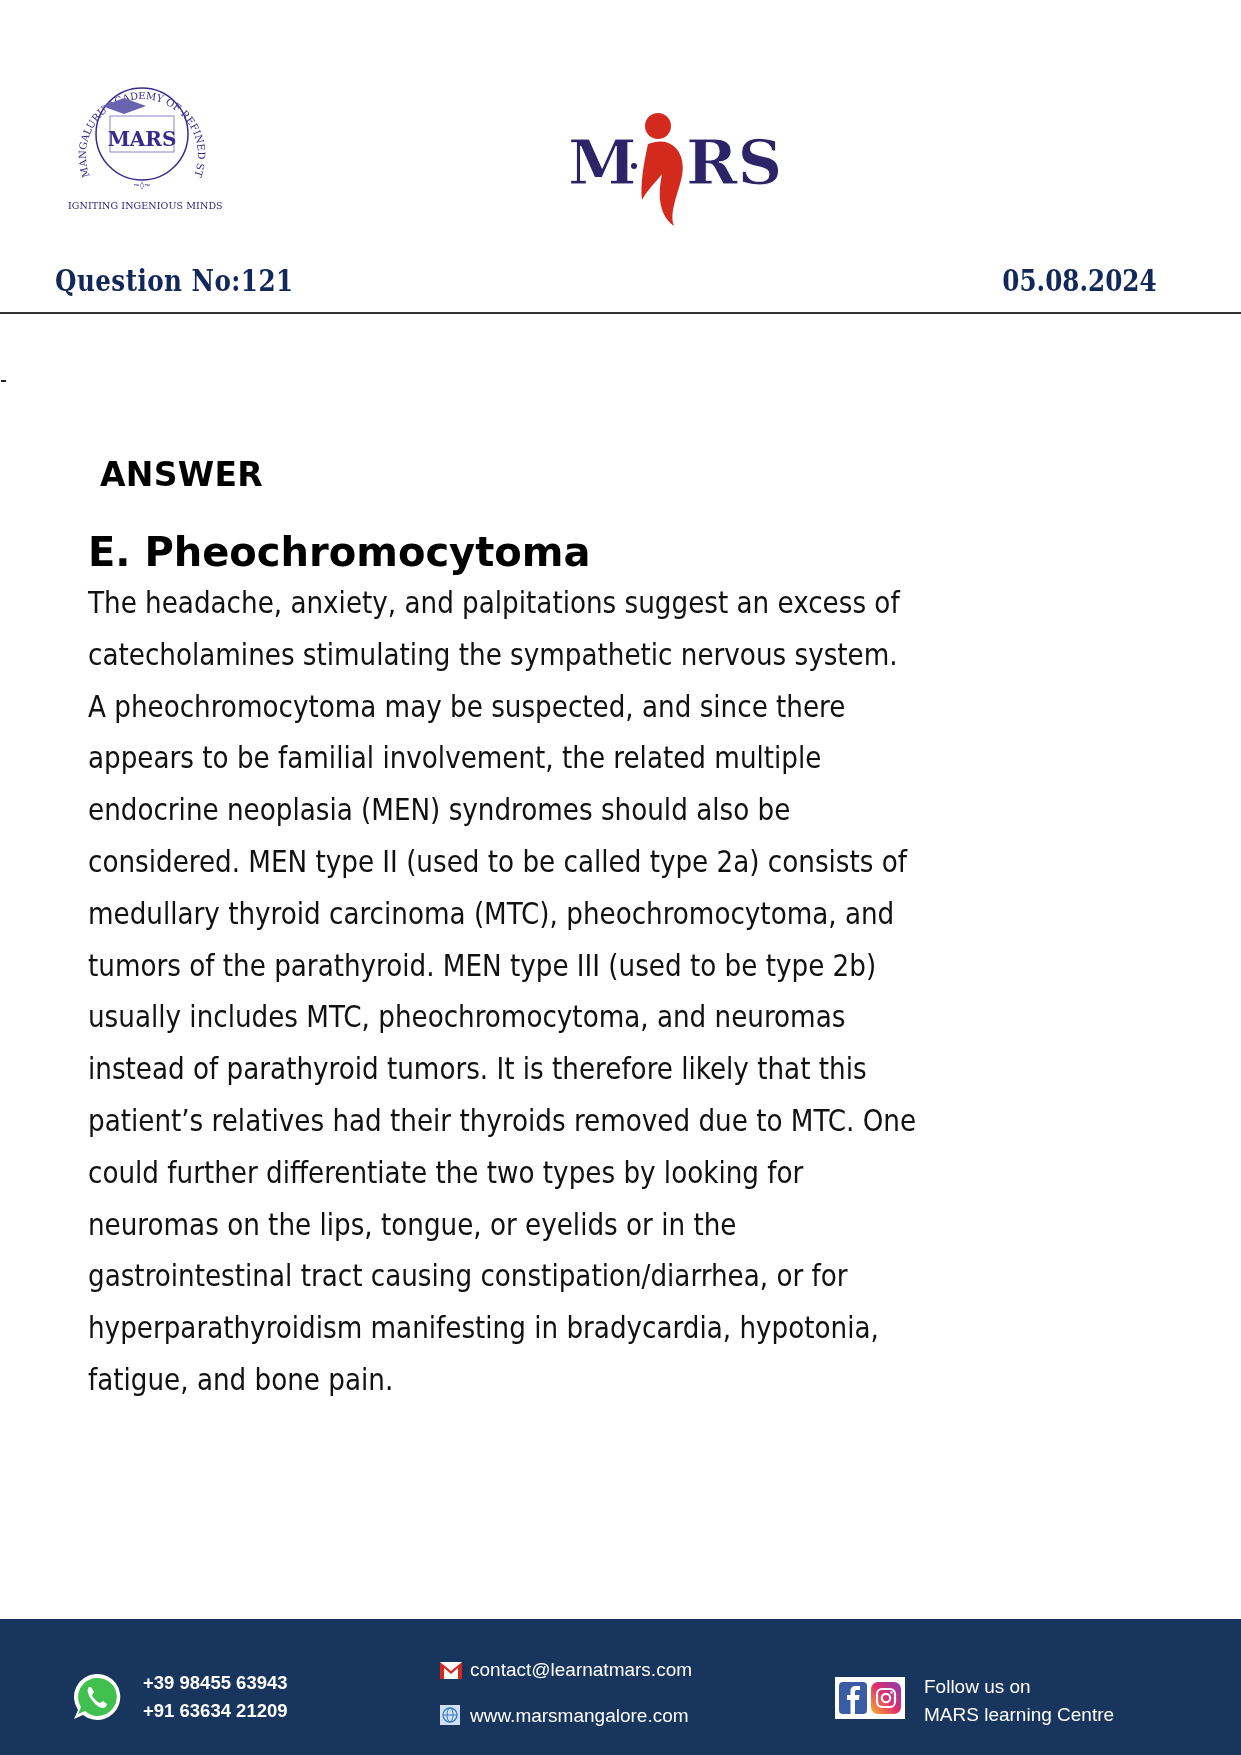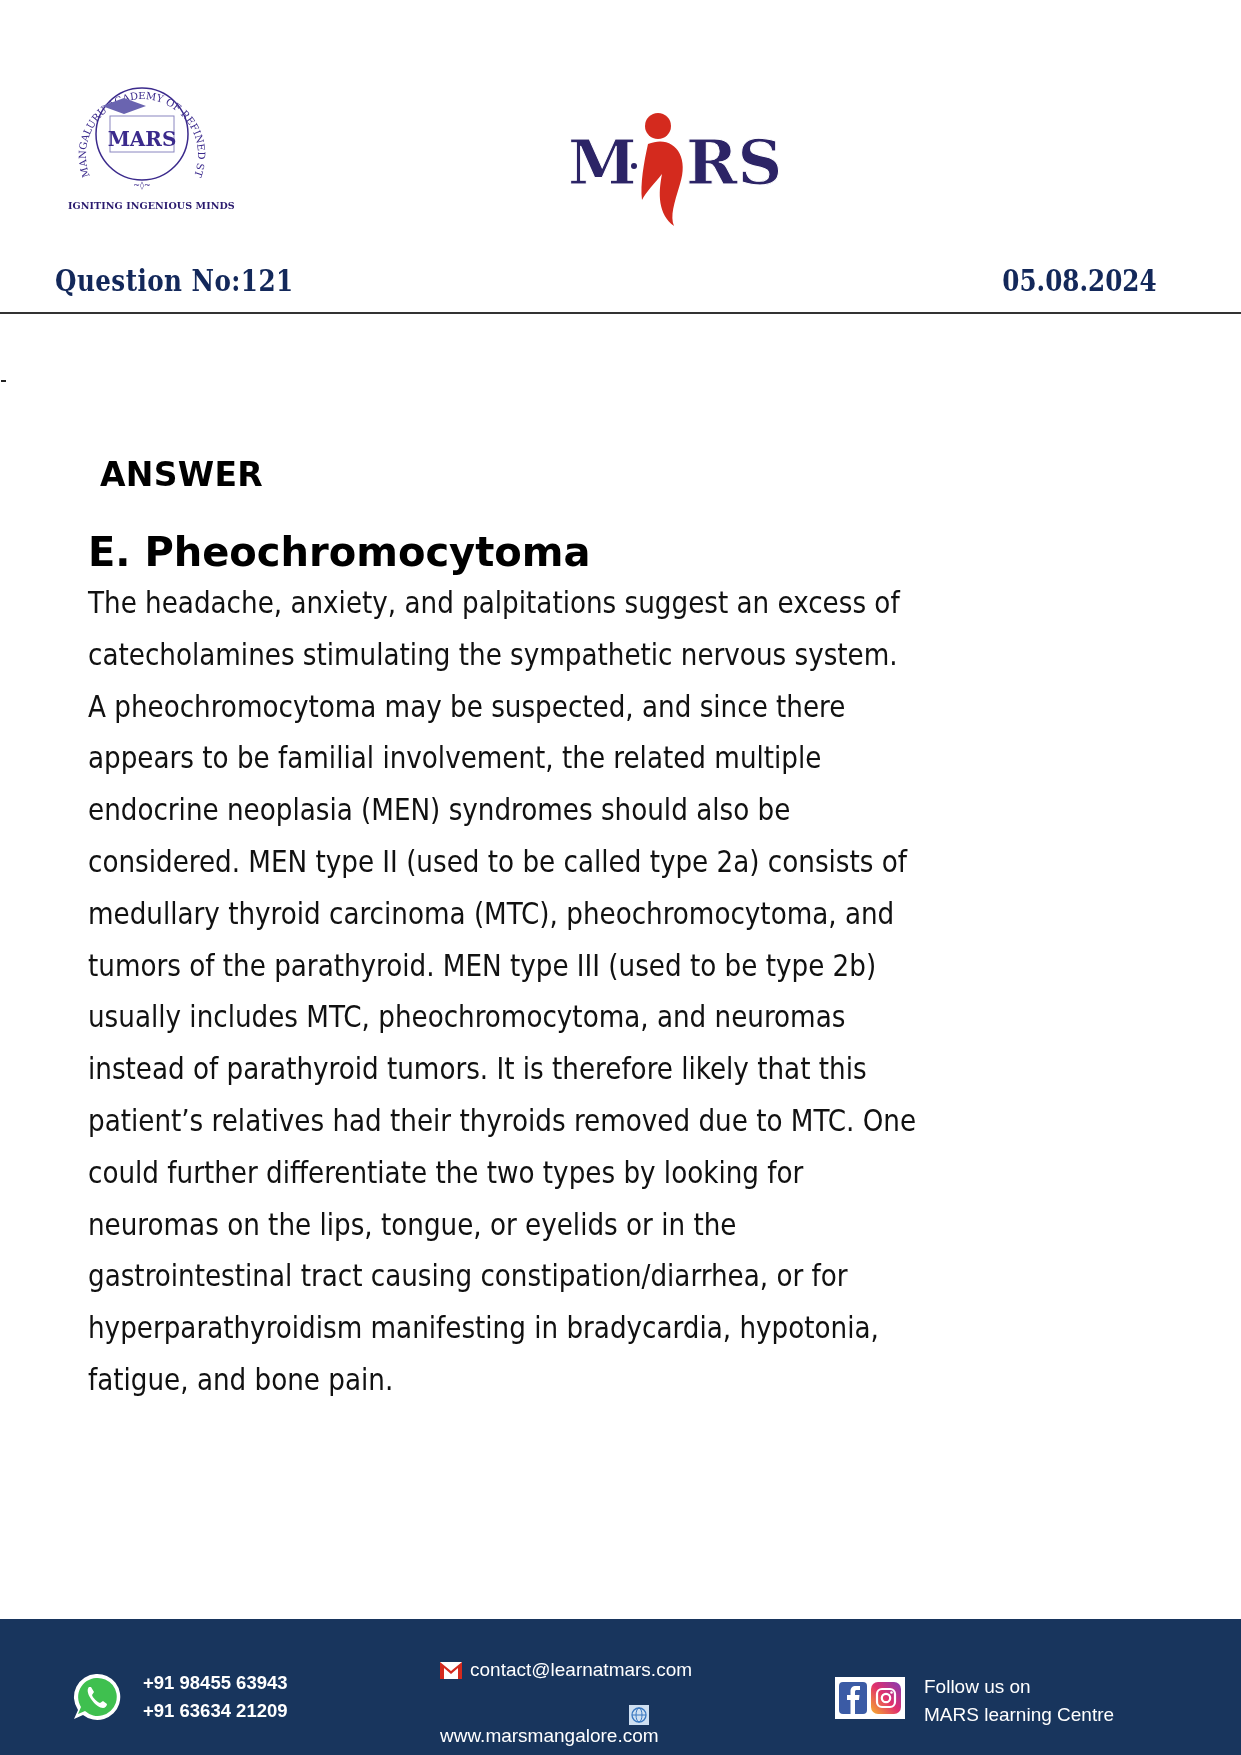--- a/index.html
+++ b/index.html
@@ -4,21 +4,21 @@
 <style>
   html, body { margin: 0; padding: 0; }
   body {
     width: 1241px; height: 1755px; position: relative; background: #ffffff;
     overflow: hidden; font-family: "DejaVu Sans", sans-serif; color: #000;
   }
   .logo-left { position: absolute; left: 62px; top: 66px; width: 160px; height: 150px; }
   .logo-left svg { width: 160px; height: 130px; display: block; }
   .logo-left .tagline {
     position: absolute; left: 6px; top: 134px; width: 160px;
-    font-family: "DejaVu Serif", serif; font-weight: bold; font-size: 9.5px;
+    font-family: "DejaVu Serif", serif; font-weight: normal; font-size: 9.5px;
     color: #2a1a6e; letter-spacing: 0.1px; white-space: nowrap;
   }
   .logo-center { position: absolute; left: 562px; top: 104px; width: 250px; height: 124px; }
 
   .q-header { position: absolute; left: 0; top: 262px; width: 1241px; height: 50px; border-bottom: 2px solid #333; padding-left: 8px; }
   .q-number {
     position: absolute; left: 55px; top: 2px;
     font-family: "DejaVu Serif", serif; font-weight: bold; font-size: 29px; color: #13285a;
     transform: scaleX(0.85); transform-origin: left center; letter-spacing: 0.5px;
   }
@@ -39,21 +39,21 @@
   .answer-body .line { display: block; white-space: nowrap; transform: scaleX(0.94); transform-origin: left center; }
 
   .footer {
     position: absolute; left: 0; top: 1619px; width: 1241px; height: 136px;
     background: #18355d; color: #ffffff;
     font-family: "Liberation Sans", sans-serif;
   }
   .wa-icon { position: absolute; left: 70px; top: 52px; width: 52px; height: 52px; }
   .phones { position: absolute; left: 143px; top: 50px; font-weight: bold; font-size: 18.5px; line-height: 28px; }
   .email-row { position: absolute; left: 440px; top: 40px; display: flex; align-items: center; font-size: 19px; }
-  .web-row { position: absolute; left: 440px; top: 86px; display: flex; align-items: flex-end; font-size: 19px; flex-direction: column; }
+  .web-row { position: absolute; left: 440px; top: 86px; display: flex; align-items: flex-start; font-size: 19px; }
   .mail-icon { width: 22px; height: 17px; margin-right: 8px; }
   .globe-icon { width: 20px; height: 20px; margin-right: 10px; }
   .social-box { position: absolute; left: 835px; top: 58px; width: 70px; height: 42px; background: #fff; display:flex; align-items:center; justify-content:center; gap:4px; }
   .follow { position: absolute; left: 924px; top: 54px; font-weight: normal; font-size: 19px; line-height: 28px; }
 </style>
 </head>
 <body>
 
 <div class="logo-left">
   <svg viewBox="0 0 160 130">
@@ -112,21 +112,21 @@
   </div>
 </div>
 
 <div class="footer">
   <svg class="wa-icon" viewBox="0 0 52 52">
     <path d="M26 3 A23 23 0 1 1 13 44 L4 48 L8 39 A23 23 0 0 1 26 3 Z" fill="#fff"></path>
     <path d="M26 7 A19 19 0 1 1 15 40 L8 43 L11 36 A19 19 0 0 1 26 7 Z" fill="#3fc04f"></path>
     <path d="M19 16 C17 18 17 22 21 28 C25 34 30 37 33 37 C35 37 37 35 37 33 L33 30 L30 32 C27 31 23 27 22 24 L24 21 L21 16 Z" fill="#fff"></path>
   </svg>
   <div class="phones">
-    <div>+91 98455 63943</div>
+    <div>+39 98455 63943</div>
     <div>+91 63634 21209</div>
   </div>
   <div class="email-row">
     <svg class="mail-icon" viewBox="0 0 22 17">
       <rect x="0" y="0" width="22" height="17" fill="#fff"></rect>
       <path d="M0 0 L11 9 L22 0 L22 17 L18 17 L18 6 L11 12 L4 6 L4 17 L0 17 Z" fill="#d42a1e"></path>
     </svg>
     <span>contact@learnatmars.com</span>
   </div>
   <div class="web-row">

